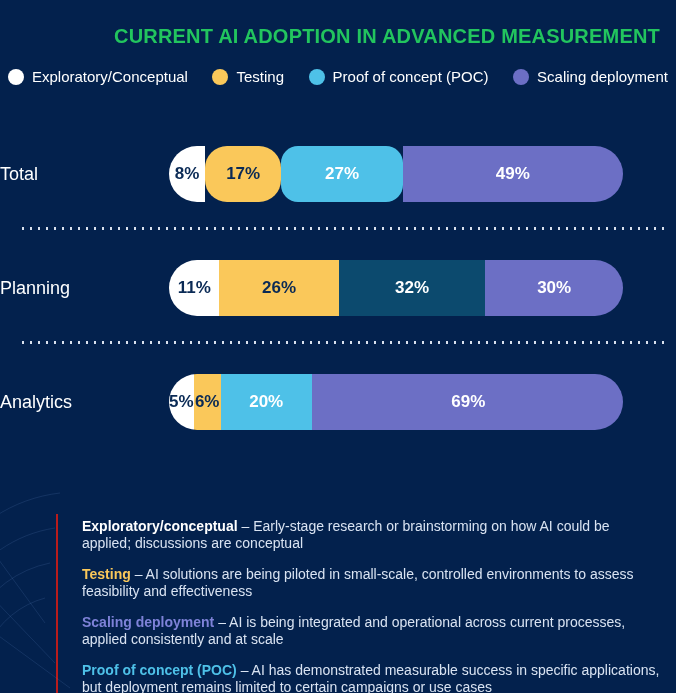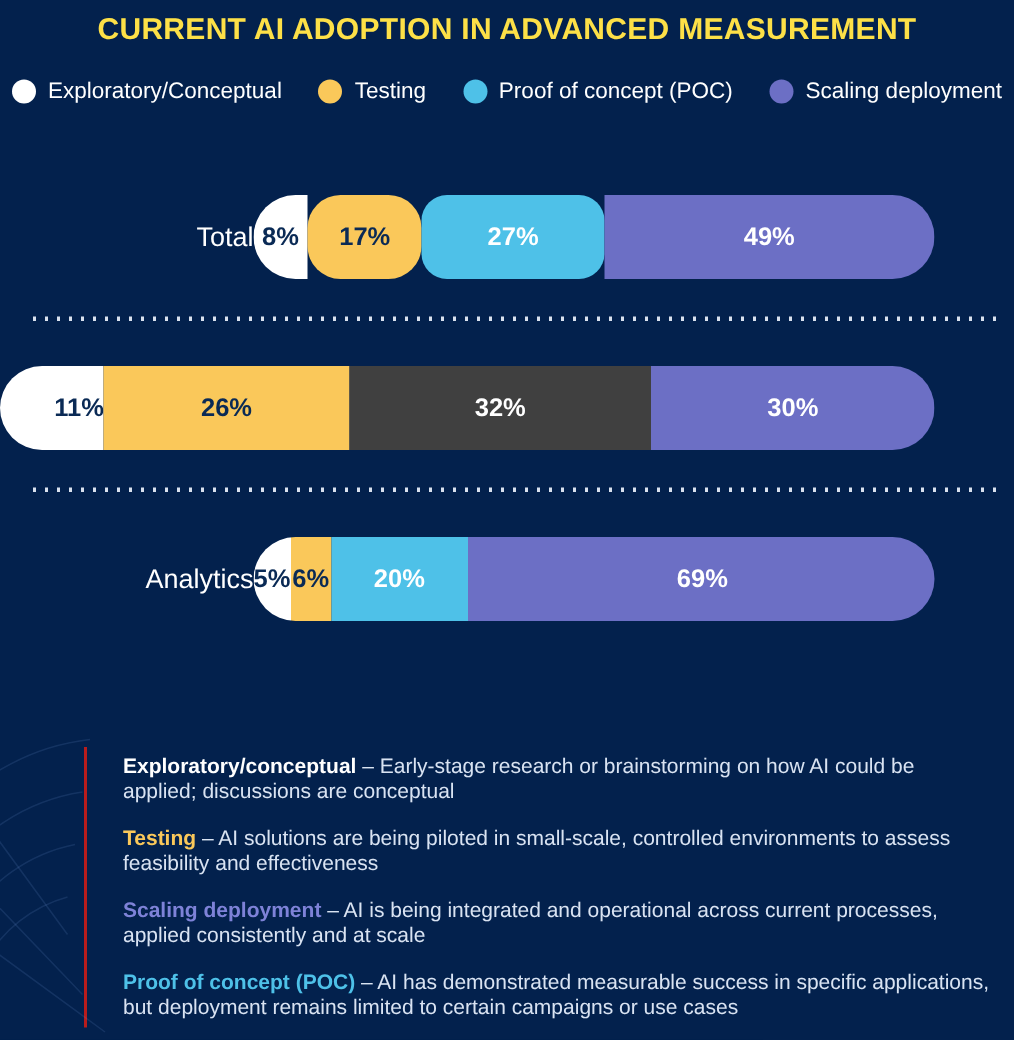--- a/index.html
+++ b/index.html
@@ -7,42 +7,42 @@
     position:relative;
     width:676px;height:693px;
     background:#03214d;
     overflow:hidden;
     font-family:"Liberation Sans","DejaVu Sans",sans-serif;
     color:#ffffff;
     box-sizing:border-box;
   }
   .deco{position:absolute;left:0;bottom:0;pointer-events:none;}
   .title{
-    margin:0;padding-top:9px;
-    text-align:center;
+    margin:16px;padding-top:9px;
+    text-align:right;
     font-size:20px;font-weight:700;
-    letter-spacing:.2px;color:#fde047;
+    letter-spacing:.2px;color:#22c55e;
   }
   .legend{
     margin-top:20px;
     padding:0 8px;
     display:flex;justify-content:space-between;align-items:center;
   }
   .legend-item{display:flex;align-items:center;gap:8px;}
   .legend-dot{width:16px;height:16px;border-radius:50%;flex:0 0 16px;}
   .legend-label{font-size:15px;color:#ffffff;white-space:nowrap;}
   .chart{margin-top:61px;position:relative;}
   .row{
     display:flex;align-items:center;
     padding-right:53px;
     height:56px;
   }
   .row-label{
     flex:0 0 169px;
-    text-align:right;
+    text-align:left;
     font-size:18px;color:#ffffff;
   }
   .bar{
     flex:1;height:56px;
     display:flex;
     border-radius:28px;
     overflow:hidden;
   }
   .seg{
     display:flex;align-items:center;justify-content:center;
@@ -122,28 +122,29 @@
           <div class="seg" style="flex: 0 0 26.7327%; background: rgb(78, 193, 232); color: rgb(255, 255, 255); border-radius: 17px;">
             <span>27%</span>
           </div>
           <div class="seg" style="flex: 0 0 48.5149%; background: rgb(108, 111, 197); color: rgb(255, 255, 255);">
             <span>49%</span>
           </div>
         </div>
       </div>
       <div class="sep"></div>
       <div class="row">
+        <div class="row-label">Planning</div>
         <div class="bar">
-          <div class="seg" style="flex: 0 0 11.1111%; background: rgb(255, 255, 255); color: rgb(10, 42, 85); justify-content: flex-end;">
+          <div class="seg" style="flex: 0 0 11.1111%; background: rgb(255, 255, 255); color: rgb(10, 42, 85);">
             <span>11%</span>
           </div>
           <div class="seg" style="flex: 0 0 26.2626%; background: rgb(250, 200, 90); color: rgb(10, 42, 85); justify-content: center;">
             <span>26%</span>
           </div>
-          <div class="seg" style="flex: 0 0 32.3232%; background: #404040; color: rgb(255, 255, 255);">
+          <div class="seg" style="flex: 0 0 32.3232%; background: #0c4a6e; color: rgb(255, 255, 255);">
             <span>32%</span>
           </div>
           <div class="seg" style="flex: 0 0 30.303%; background: rgb(108, 111, 197); color: rgb(255, 255, 255); justify-content: center;">
             <span>30%</span>
           </div>
         </div>
       </div>
       <div class="sep"></div>
       <div class="row">
         <div class="row-label">Analytics</div>

